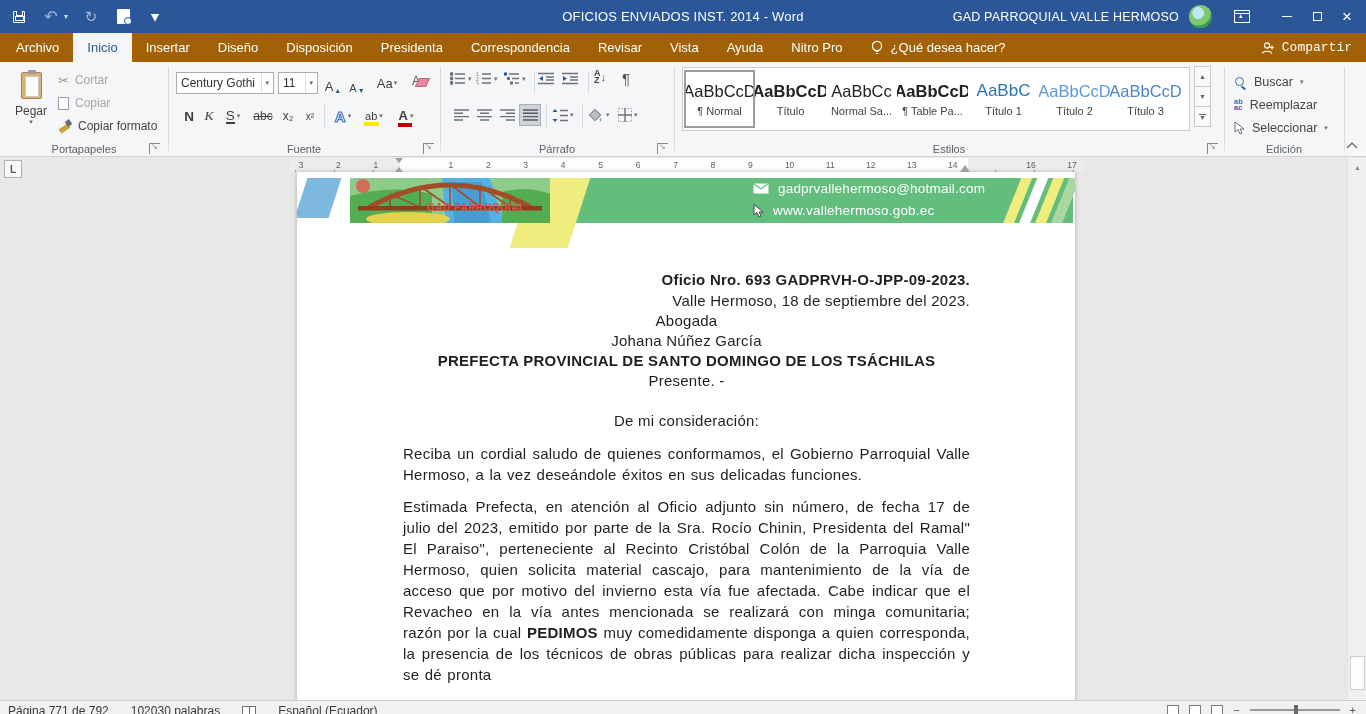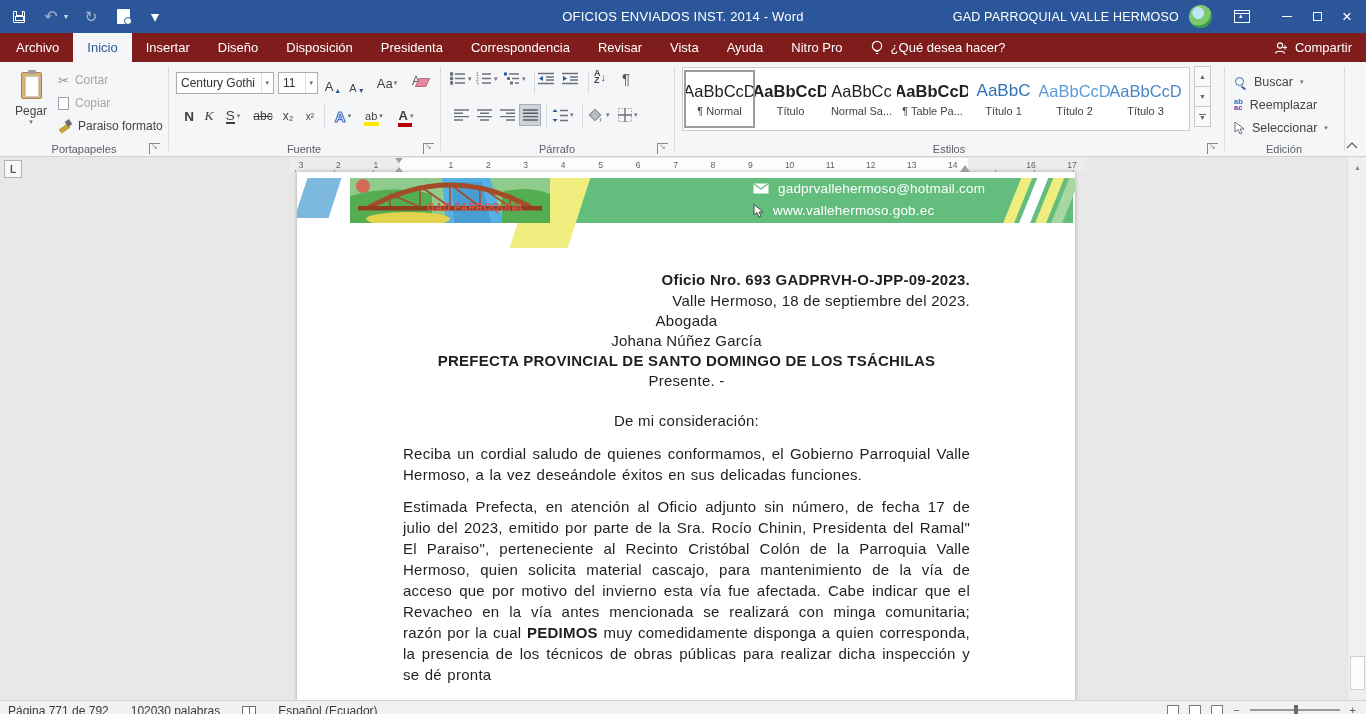--- a/index.html
+++ b/index.html
@@ -26,27 +26,27 @@
   .ribbon-disp{width:16px;height:13px;border:1.3px solid #fff;position:relative;margin-right:22px;}
   .ribbon-disp::before{content:"";position:absolute;left:0;top:1.5px;width:100%;height:1.3px;background:#fff;}
   .ribbon-disp::after{content:"▴";position:absolute;left:4px;top:1px;font-size:7px;color:#fff;}
   .winbtn{width:30px;height:33px;display:flex;align-items:center;justify-content:center;font-size:15px;color:#fff;}
   .ico-min{width:10px;height:1.5px;background:#fff;display:block;}
   .ico-restore{width:9px;height:9px;border:1.2px solid #fff;position:relative;background:#2b579a;}
   .ico-restore::before{content:"";position:absolute;left:2px;top:-4px;width:9px;height:9px;border:1.2px solid #fff;z-index:-1;}
   .winbtn.close{font-size:17px;margin-right:4px;}
 
   
-  .tabrow{position:absolute;left:0;top:33px;width:1366px;height:29px;background:#7f1d1d;display:flex;align-items:stretch;color:#fff;}
+  .tabrow{position:absolute;left:0;top:33px;width:1366px;height:29px;background:#a16207;display:flex;align-items:stretch;color:#fff;}
   .tabs{display:flex;margin-left:2px;}
   .tab{padding:0 14px;font-size:13px;display:flex;align-items:center;white-space:nowrap;}
   .tab.active{background:#f5f6f7;color:#2b579a;}
   .tellme{display:flex;align-items:center;gap:8px;margin-left:14px;font-size:13px;}
   .bulb{width:12px;height:16px;}
-  .share{position:absolute;right:14px;top:0;height:29px;display:flex;align-items:center;gap:7px;font-size:13px;}
+  .share{position:absolute;right:14px;top:0;height:29px;display:flex;align-items:center;gap:7px;font-size:13px;font-family:Liberation Mono, monospace;}
 
   
   .ribbon{position:absolute;left:0;top:62px;width:1366px;height:95px;background:#f5f6f7;border-bottom:1px solid #d2d2d2;}
   .rsep{position:absolute;top:5px;height:84px;width:1px;background:#dcdde0;}
   .grouplabel{position:absolute;bottom:2px;left:0;right:0;text-align:center;font-size:11px;color:#5d6066;}
   .launcher{position:absolute;right:4px;bottom:3px;width:11px;height:11px;border-top:1px solid #8a8a8a;border-left:1px solid #8a8a8a;}
   .launcher::after{content:"↘";position:absolute;left:1px;top:-2px;font-size:8px;color:#8a8a8a;}
   .rgroup{position:absolute;top:0;height:95px;}
   .rbtn-txt{font-size:12px;color:#444;display:flex;align-items:center;gap:5px;white-space:nowrap;}
   .disabled{color:#a6a6a6 !important;}
@@ -246,21 +246,21 @@
       <div class="clip-small" style="top:8px;">
         <span class="ico-scissors">✂</span>
         <span class="rbtn-txt disabled">Cortar</span>
       </div>
       <div class="clip-small" style="top:31px;">
         <span class="ico-copy"></span>
         <span class="rbtn-txt disabled">Copiar</span>
       </div>
       <div class="clip-small" style="top:54px;">
         <span class="ico-brush"></span>
-        <span class="rbtn-txt">Paraiso formato</span>
+        <span class="rbtn-txt">Copiar formato</span>
       </div>
       <div class="grouplabel">Portapapeles</div>
       <div class="launcher" style="right:8px;"></div>
     </div>
     <div class="rsep" style="left:168px;"></div>
 
     <div class="rgroup" style="left:170px;width:268px;">
       <div class="combo" style="left:6px;top:10px;width:98px;">
         <span class="cname">Century Gothi</span>
         <span class="carr">▾</span>

